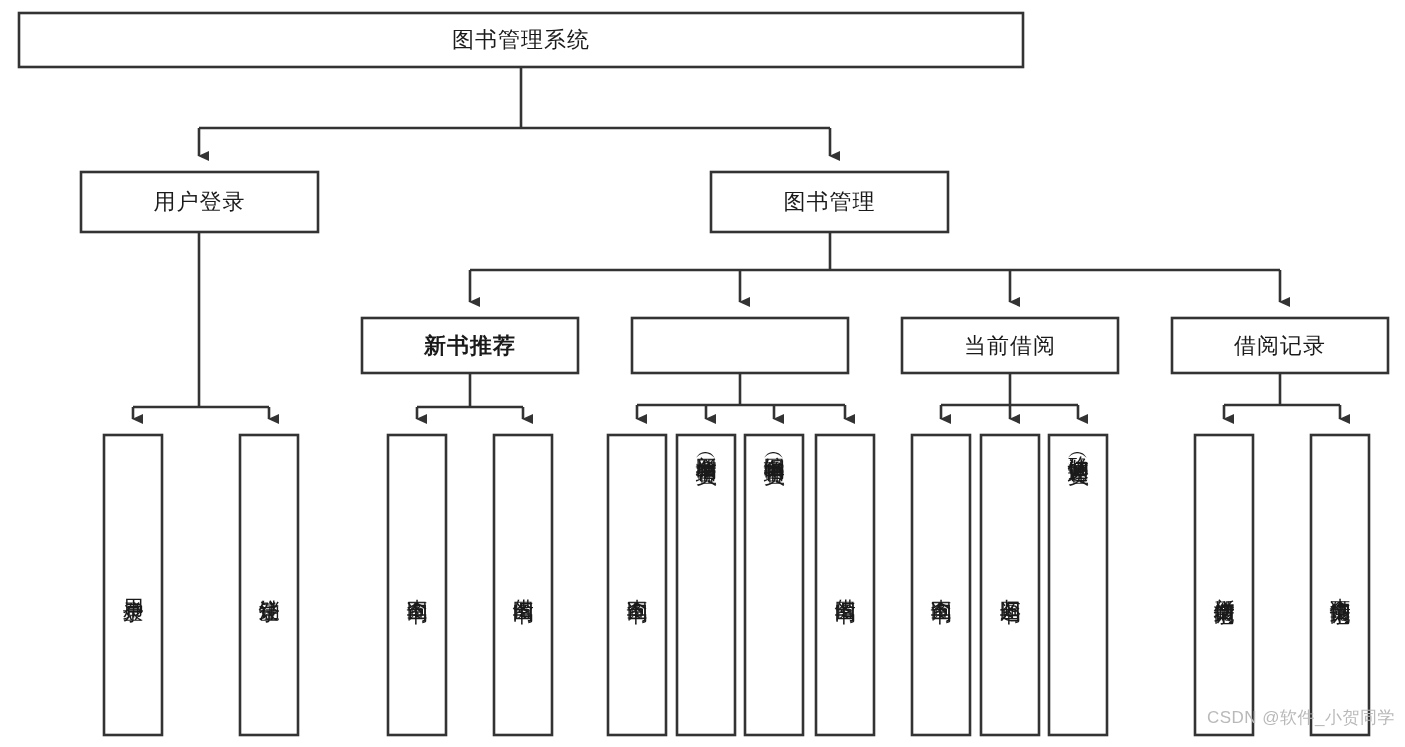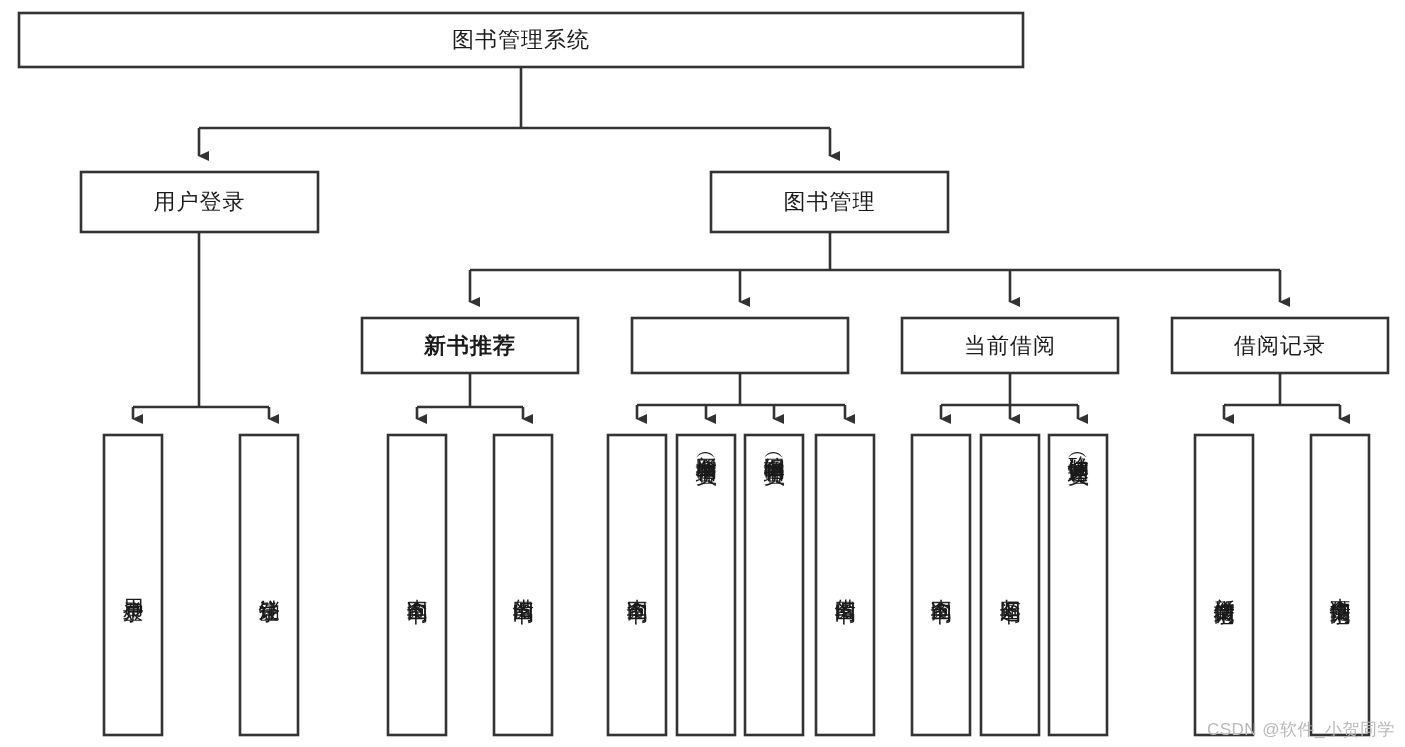--- a/index.html
+++ b/index.html
@@ -69,21 +69,21 @@
   .hlabel-text {
     font-family: "Liberation Sans", "DejaVu Sans", sans-serif;
     font-size: 22px;
     color: #1a1a1a;
     letter-spacing: 1px;
     white-space: nowrap;
   }
   #watermark {
     position: absolute;
     right: 10px;
-    bottom: 6px;
+    bottom: 18px;
     font-family: "Liberation Sans", "DejaVu Sans", sans-serif;
     font-size: 17px;
     color: #b9b9b9;
     letter-spacing: 0.5px;
     white-space: nowrap;
     pointer-events: none;
     margin-top: 30px;
   }
 </style>
 </head>

